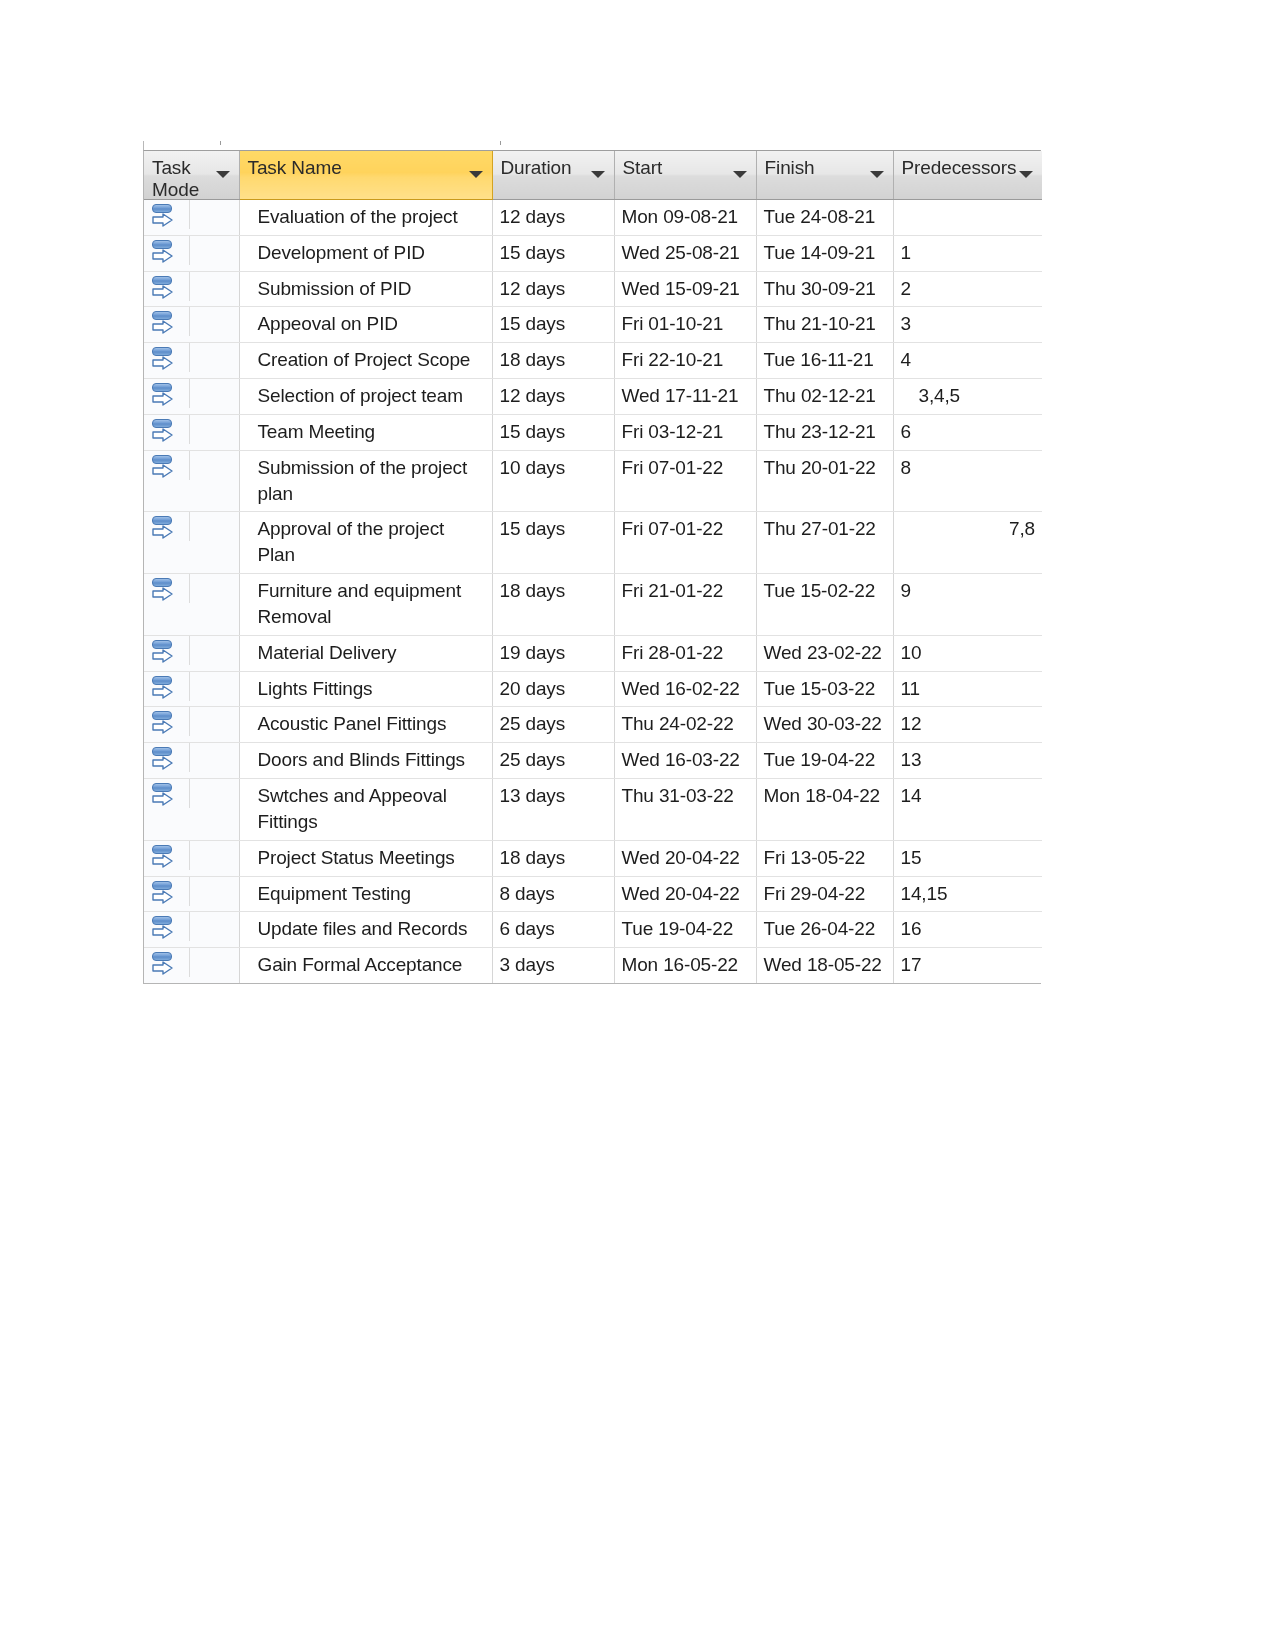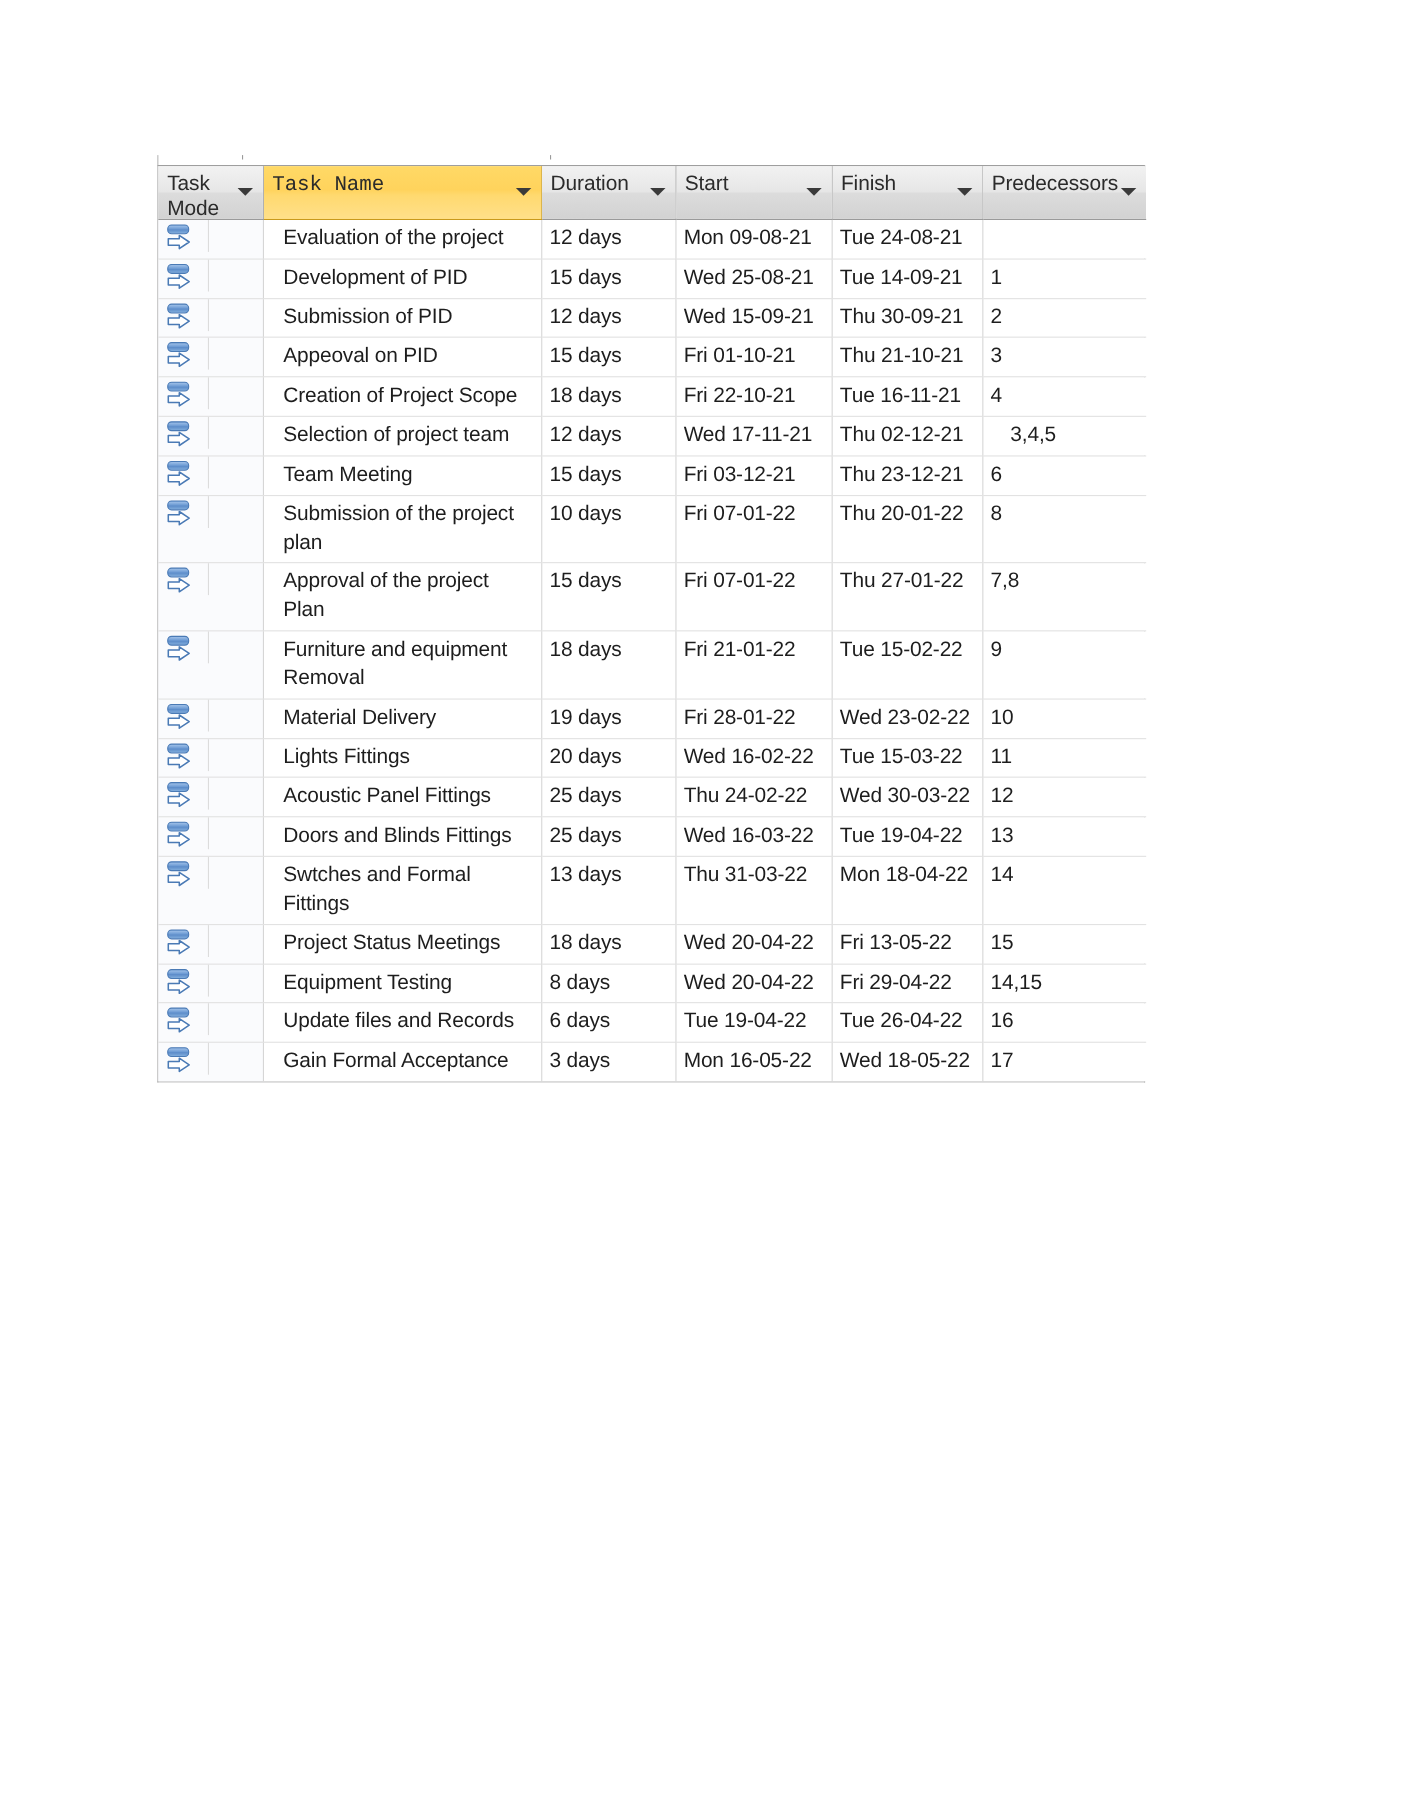--- a/index.html
+++ b/index.html
@@ -49,21 +49,20 @@
     vertical-align:top;
     position:relative;
     font-weight:normal;
     margin-top:31px;
   }
   thead th.sel{
     background:linear-gradient(to bottom,#ffd966 0%,#ffd35c 45%,#ffd96f 55%,#ffe08a 100%);
     border-right:1px solid #d4a321;
     border-left:1px solid #d4a321;
     border-bottom:1px solid #c99a1c;
-    font-family:Liberation Mono, monospace;
   }
   .hdr-label{
     position:absolute;left:8px;top:6px;right:30px;
     font-size:19px;color:#2b2b2b;
     line-height:1.17;
     text-align:left;
     letter-spacing:-0.1px;
   }
   .hdr-arrow{
     position:absolute;right:9px;top:20px;
@@ -345,21 +344,21 @@
                     </svg>
                   </span>
                 </div>
                 <div class="mode-rest"></div>
               </div>
             </td>
             <td class="name">Approval of the project Plan</td>
             <td>15 days</td>
             <td>Fri 07-01-22</td>
             <td>Thu 27-01-22</td>
-            <td style="border-right: none;">7,8</td>
+            <td style="border-right: none; text-align: right;">7,8</td>
           </tr>
           <tr>
             <td class="mode">
               <div class="modecell">
                 <div class="mode-icon-wrap">
                   <span class="autoicon">
                     <span class="bar"></span>
                     <svg width="24" height="16" viewBox="0 0 24 16">
                       <path d="M2 4 L12 4 L12 1 L21 7 L12 13 L12 10 L2 10 Z" fill="#ffffff" stroke="#4a7ab5" stroke-width="1.4" stroke-linejoin="round"></path>
                     </svg>
@@ -461,21 +460,21 @@
                   <span class="autoicon">
                     <span class="bar"></span>
                     <svg width="24" height="16" viewBox="0 0 24 16">
                       <path d="M2 4 L12 4 L12 1 L21 7 L12 13 L12 10 L2 10 Z" fill="#ffffff" stroke="#4a7ab5" stroke-width="1.4" stroke-linejoin="round"></path>
                     </svg>
                   </span>
                 </div>
                 <div class="mode-rest"></div>
               </div>
             </td>
-            <td class="name">Swtches and Formal Fittings</td>
+            <td class="name">Swtches and Appeoval Fittings</td>
             <td>13 days</td>
             <td>Thu 31-03-22</td>
             <td>Mon 18-04-22</td>
             <td style="border-right: none;">14</td>
           </tr>
           <tr>
             <td class="mode">
               <div class="modecell">
                 <div class="mode-icon-wrap">
                   <span class="autoicon">

